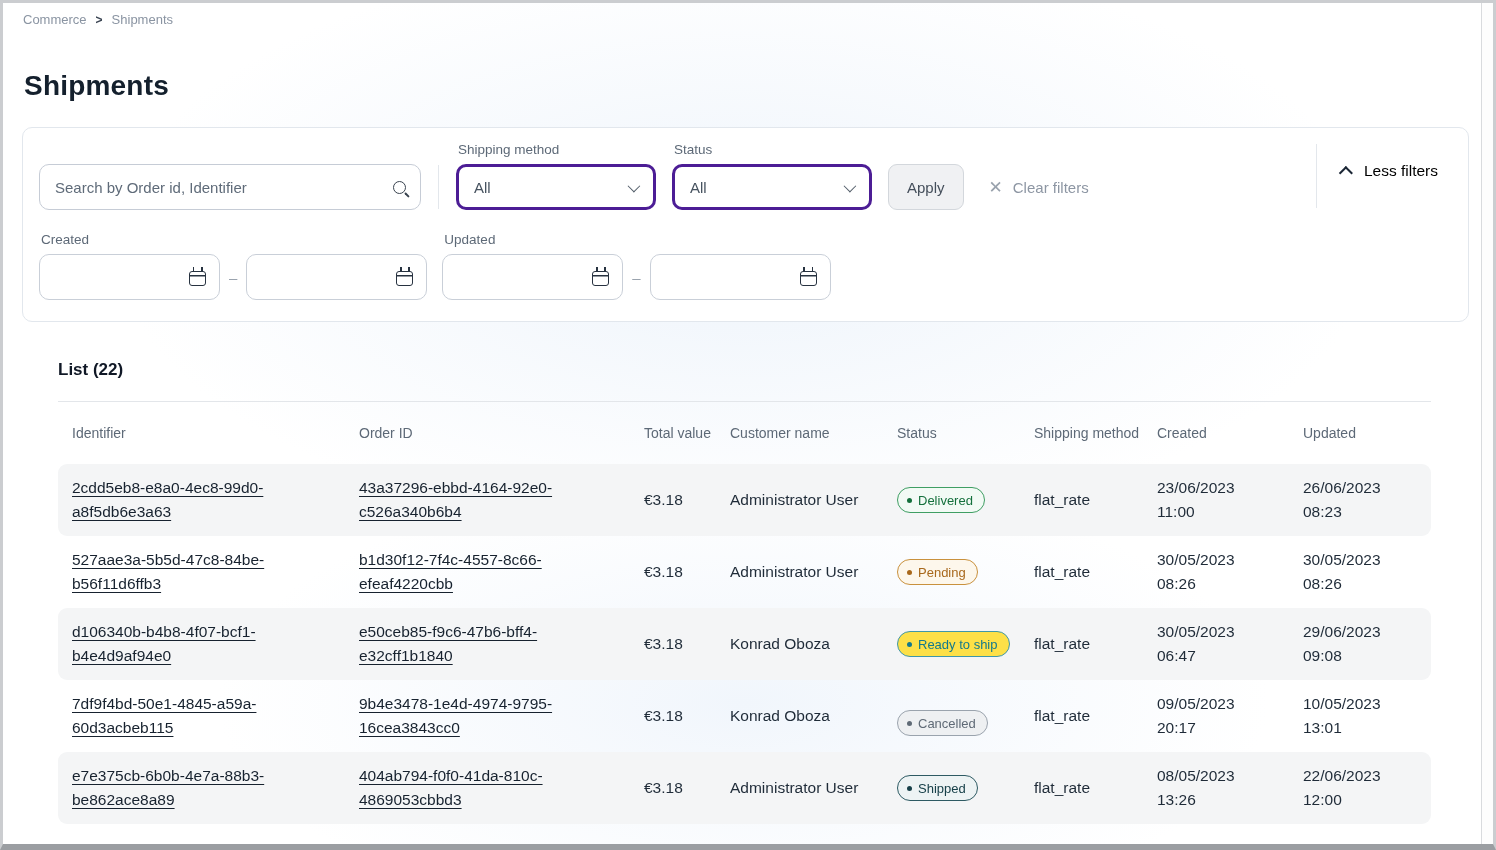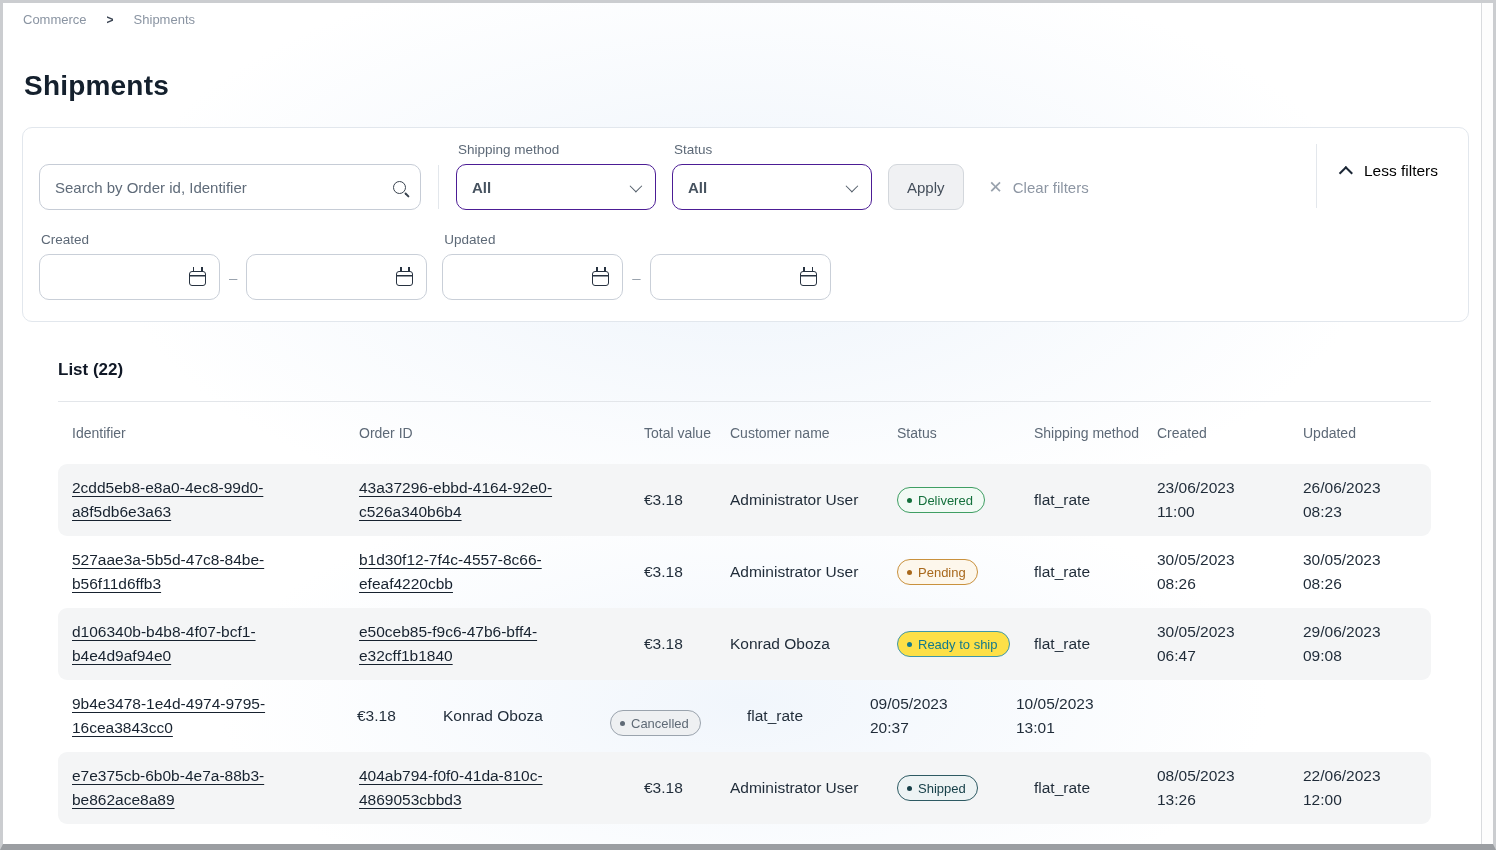--- a/index.html
+++ b/index.html
@@ -18,21 +18,21 @@
     overflow:hidden;
   }
   .scrollbar {
     position:absolute; top:0; right:0; bottom:0; width:12px;
     background:#fdfdfd; border-left:1px solid #d9dbde;
   }
 
   .content { position:absolute; top:0; left:0; right:12px; bottom:0; overflow:hidden; }
 
   
-  .breadcrumb { display:flex; align-items:center; gap:20px; padding:9px 0 0 20px;
+  .breadcrumb { display:flex; align-items:center; gap:9px; padding:9px 0 0 20px;
     font-size:13px; color:#8a94a2; }
   .breadcrumb .sep { color:#3a4452; font-size:12px; font-weight:bold; }
   .breadcrumb a { color:#8a94a2; text-decoration:none; cursor:pointer; }
 
   
   .page-title { margin:43px 0 0 21px; font-size:28px; font-weight:800; color:#14202d; letter-spacing:.2px; }
 
   
   .filter-card {
     margin:25px 12px 0 19px;
@@ -55,23 +55,23 @@
     border-radius:50%; flex:0 0 auto; }
   .search-icon::after { content:""; position:absolute; width:1.8px; height:6px; background:#39434f;
     transform:rotate(-45deg); right:-3px; bottom:-5px; border-radius:2px; }
 
   .vdivider { width:1px; height:44px; background:#e3e7ec; margin:0 17px 1px 17px; }
   .vdivider.tall { height:64px; align-self:center; margin:0 0 0 12px; }
 
   .select-group { display:flex; flex-direction:column; }
   .select-label { font-size:13.5px; color:#5d6977; margin:0 0 7px 2px; }
   .select-box {
-    width:200px; height:46px; border:1px solid #4c1d95; border-radius:10px; background:#fff;
+    width:200px; height:46px; border:3px solid #4c1d95; border-radius:10px; background:#fff;
     display:flex; align-items:center; justify-content:space-between; padding:0 16px 0 15px;
-    font-size:15px; color:#46525f; cursor:pointer;font-weight:bold;
+    font-size:15px; color:#46525f; cursor:pointer;
   }
   .chevron-down { width:9px; height:9px; border-right:1.7px solid #515c68; border-bottom:1.7px solid #515c68;
     transform:rotate(45deg) translateY(-2px); }
   .select-gap { width:16px; }
 
   .apply-btn {
     margin-left:16px; height:46px; padding:0 18px;
     background:#f0f1f3; border:1px solid #d3d7dc; border-radius:9px;
     font-size:15px; color:#454f5b; font-family:inherit; cursor:pointer;
   }
@@ -293,31 +293,32 @@
             <span>30/05/2023</span>
             <span>06:47</span>
           </div>
         <div class="col-updated two-line">
             <span>29/06/2023</span>
             <span>09:08</span>
           </div>
       </div>
 
       <div class="trow">
+        <div class="col-id"><a class="cell-link">7df9f4bd-50e1-4845-a59a-60d3acbeb115</a></div>
         <div class="col-order"><a class="cell-link">9b4e3478-1e4d-4974-9795-16cea3843cc0</a></div>
         <div class="col-total">€3.18</div>
         <div class="col-cust">Konrad Oboza</div>
         <div class="col-status"><span class="badge" style="color: rgb(95, 106, 118); border-color: rgb(154, 163, 173); background: rgb(238, 240, 242); margin-top: 14px;">
               <span class="dot"></span>
               <span>Cancelled</span>
             </span></div>
         <div class="col-ship">flat_rate</div>
         <div class="col-created two-line">
             <span>09/05/2023</span>
-            <span>20:37</span>
+            <span>20:17</span>
           </div>
         <div class="col-updated two-line">
             <span>10/05/2023</span>
             <span>13:01</span>
           </div>
       </div>
 
       <div class="trow alt">
         <div class="col-id"><a class="cell-link">e7e375cb-6b0b-4e7a-88b3-be862ace8a89</a></div>
         <div class="col-order"><a class="cell-link">404ab794-f0f0-41da-810c-4869053cbbd3</a></div>

